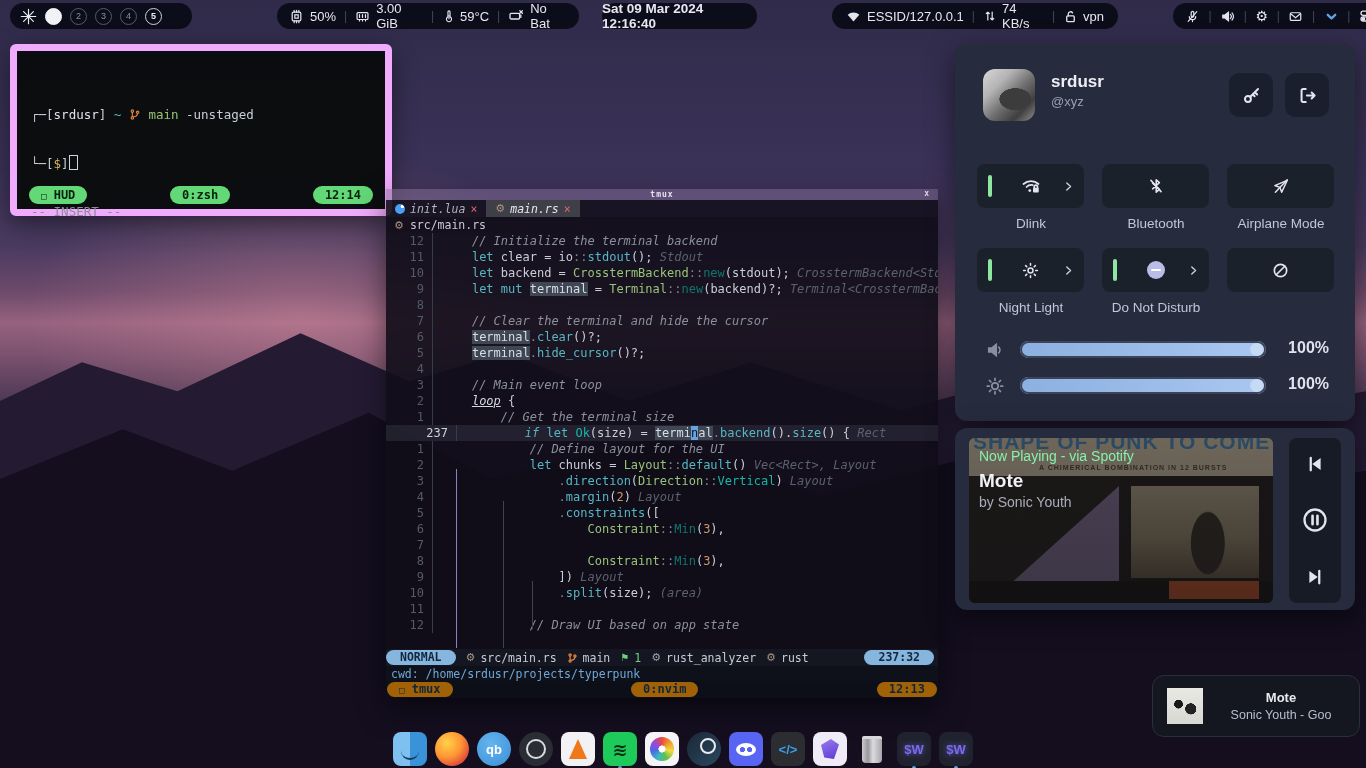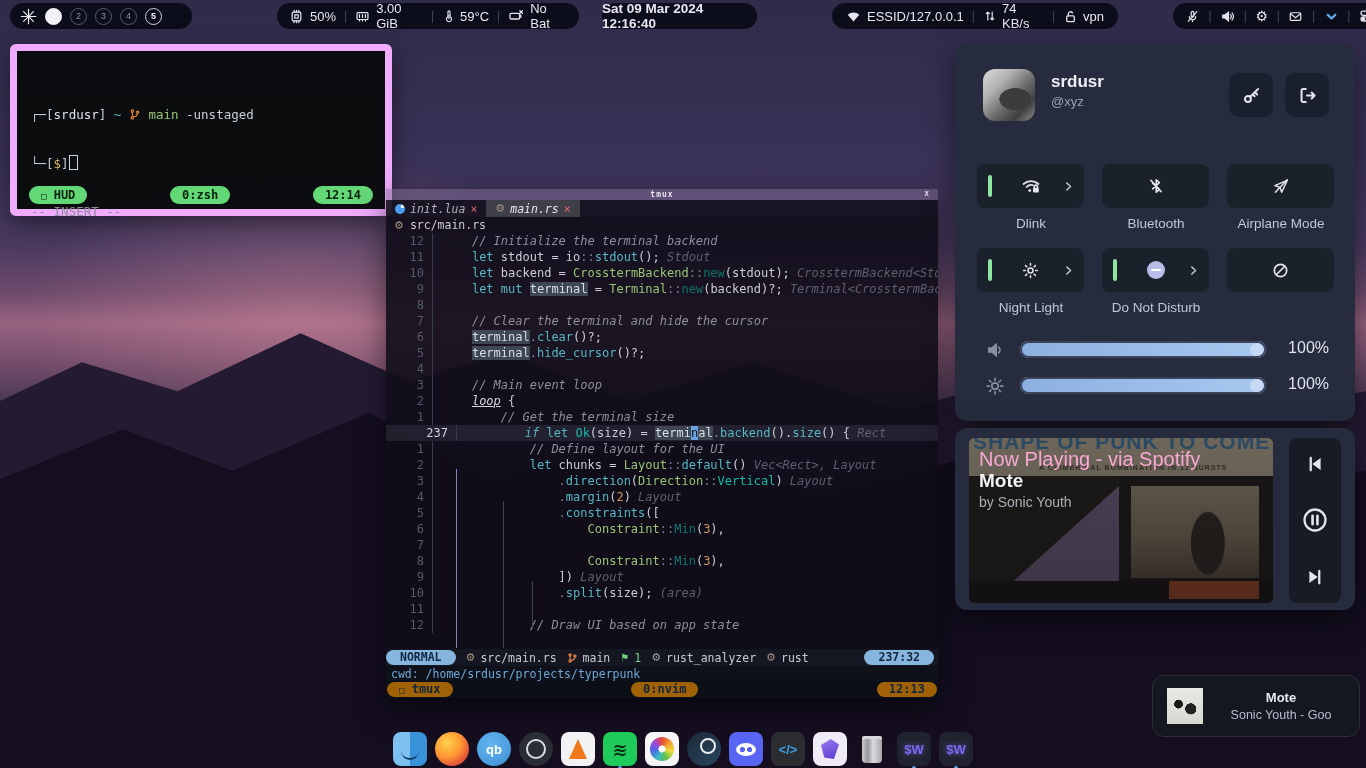--- a/index.html
+++ b/index.html
@@ -101,41 +101,41 @@
     display:flex;align-items:center;justify-content:center;color:#dfe3ea;}
   .toggle .bar{position:absolute;left:11px;top:11px;width:4px;height:22px;border-radius:2px;background:#8ee6a1;}
   .toggle .chev{position:absolute;right:10px;color:#cdd2dc;}
   .tlabel{position:absolute;width:140px;text-align:center;font-size:13.5px;color:#c2c7d4;}
   .dnd-ico{width:18px;height:18px;border-radius:50%;background:#b9bde8;position:relative;}
   .dnd-ico:after{content:"";position:absolute;left:4px;top:8px;width:10px;height:2.4px;background:#fff;border-radius:1px;}
   .slider-ico{position:absolute;left:30px;color:#8a8fa0;}
   .slider{position:absolute;left:65px;width:246px;height:17px;border-radius:9px;
     background:linear-gradient(90deg,#8cb0e0,#a9c7f0);box-shadow:0 0 0 2px #3c445c inset;}
   .slider .knob{position:absolute;right:2px;top:2px;bottom:2px;width:14px;border-radius:7px;background:rgba(255,255,255,0.35);}
-  .pct{position:absolute;right:26px;font-size:16px;font-weight:normal;color:#dfe3ec;}
+  .pct{position:absolute;right:26px;font-size:16px;font-weight:bold;color:#dfe3ec;}
   
   #media{left:955px;top:428px;width:400px;height:182px;background:#262b3e;border-radius:12px;
     box-shadow:0 10px 28px rgba(0,0,0,0.5);}
   .album{position:absolute;left:14px;top:10px;width:304px;height:165px;border-radius:6px;
     overflow:hidden;background:#241f18;}
   .al-band{position:absolute;left:0;top:0;right:0;height:38px;background:#cfc0a0;}
   .al-title{position:absolute;left:4px;top:-8px;font-size:21px;font-weight:bold;color:#4a88b8;
     white-space:nowrap;letter-spacing:1px;}
   .al-sub{position:absolute;left:70px;top:26px;font-size:7px;color:#5a4a30;font-weight:bold;letter-spacing:1px;}
   .al-tri{position:absolute;left:0;top:38px;width:150px;height:127px;background:#2a251c;}
   .al-tri:after{content:"";position:absolute;left:20px;top:10px;width:130px;height:117px;
     background:#8a7898;clip-path:polygon(100% 0,100% 100%,0 100%);}
   .al-photo{position:absolute;right:14px;top:48px;width:128px;height:92px;
     background:
       radial-gradient(30px 55px at 60% 62%, #3a3226 55%, transparent 58%),
       linear-gradient(180deg,#b5a585 0%,#a08f6e 55%,#6f6148 100%);}
   .al-bottom{position:absolute;left:0;bottom:0;right:0;height:22px;background:#1c1812;}
   .al-orange{position:absolute;right:14px;bottom:4px;width:90px;height:18px;background:#cc5a28;}
   .al-shade{position:absolute;inset:0;background:linear-gradient(180deg,rgba(12,12,18,0.50),rgba(12,12,18,0.62));}
-  .m-head{position:absolute;left:24px;top:20px;font-size:20px;color:#f9a8d4;}
+  .m-head{position:absolute;left:24px;top:20px;font-size:14px;color:#86efac;}
   .m-track{position:absolute;left:24px;top:42px;font-size:19px;font-weight:bold;color:#f0f1f6;}
   .m-artist{position:absolute;left:24px;top:66px;font-size:14px;color:#a8adb8;}
   .m-ctl{position:absolute;right:14px;top:10px;width:52px;height:165px;background:#171b26;
     border-radius:8px;display:flex;flex-direction:column;align-items:center;
     justify-content:space-around;color:#f0f1f6;}
   
   #notif{left:1152px;top:675px;width:206px;height:60px;background:#14171f;border:1px solid #2a2f3c;
     border-radius:12px;display:flex;align-items:center;}
   .n-thumb{width:36px;height:36px;margin-left:14px;flex:none;
     background:
@@ -348,21 +348,21 @@
         <span class="x">×</span>
       </div>
     </div>
     <div class="e-crumb">
       <span class="gear">⚙</span>
       <span>src/main.rs</span>
     </div>
     <div class="e-code" id="code-area">
       <div id="code-lines">
           <div class="code-line"><span class="lnum">12</span><span class="ltext"><span class="cs-t">    </span><span class="cs-cm">// Initialize the terminal backend</span></span></div>
-          <div class="code-line"><span class="lnum">11</span><span class="ltext"><span class="cs-t">    </span><span class="cs-kw">let</span><span class="cs-t"> stdout = io</span><span class="cs-pu">::</span><span class="cs-fn">stdout</span><span class="cs-t">();</span><span class="cs-hint"> Stdout</span></span></div>
+          <div class="code-line"><span class="lnum">11</span><span class="ltext"><span class="cs-t">    </span><span class="cs-kw">let</span><span class="cs-t"> clear = io</span><span class="cs-pu">::</span><span class="cs-fn">stdout</span><span class="cs-t">();</span><span class="cs-hint"> Stdout</span></span></div>
           <div class="code-line"><span class="lnum">10</span><span class="ltext"><span class="cs-t">    </span><span class="cs-kw">let</span><span class="cs-t"> backend = </span><span class="cs-ty">CrosstermBackend</span><span class="cs-pu">::</span><span class="cs-rd">new</span><span class="cs-t">(stdout);</span><span class="cs-hint"> CrosstermBackend&lt;Stdout</span></span></div>
           <div class="code-line"><span class="lnum">9</span><span class="ltext"><span class="cs-t">    </span><span class="cs-kw">let</span><span class="cs-t"> </span><span class="cs-kw">mut</span><span class="cs-t"> </span><span class="cs-hl">terminal</span><span class="cs-t"> = </span><span class="cs-ty">Terminal</span><span class="cs-pu">::</span><span class="cs-rd">new</span><span class="cs-t">(backend)?;</span><span class="cs-hint"> Terminal&lt;CrosstermBacken</span></span></div>
           <div class="code-line"><span class="lnum">8</span><span class="ltext"></span></div>
           <div class="code-line"><span class="lnum">7</span><span class="ltext"><span class="cs-t">    </span><span class="cs-cm">// Clear the terminal and hide the cursor</span></span></div>
           <div class="code-line"><span class="lnum">6</span><span class="ltext"><span class="cs-t">    </span><span class="cs-hl">terminal</span><span class="cs-pu">.</span><span class="cs-fn">clear</span><span class="cs-t">()?;</span></span></div>
           <div class="code-line"><span class="lnum">5</span><span class="ltext"><span class="cs-t">    </span><span class="cs-hl">terminal</span><span class="cs-pu">.</span><span class="cs-fn">hide_cursor</span><span class="cs-t">()?;</span></span></div>
           <div class="code-line"><span class="lnum">4</span><span class="ltext"></span></div>
           <div class="code-line"><span class="lnum">3</span><span class="ltext"><span class="cs-t">    </span><span class="cs-cm">// Main event loop</span></span></div>
           <div class="code-line"><span class="lnum">2</span><span class="ltext"><span class="cs-t">    </span><span class="cs-lp">loop</span><span class="cs-t"> {</span></span></div>
           <div class="code-line"><span class="lnum">1</span><span class="ltext"><span class="cs-t">        </span><span class="cs-cm">// Get the terminal size</span></span></div>

